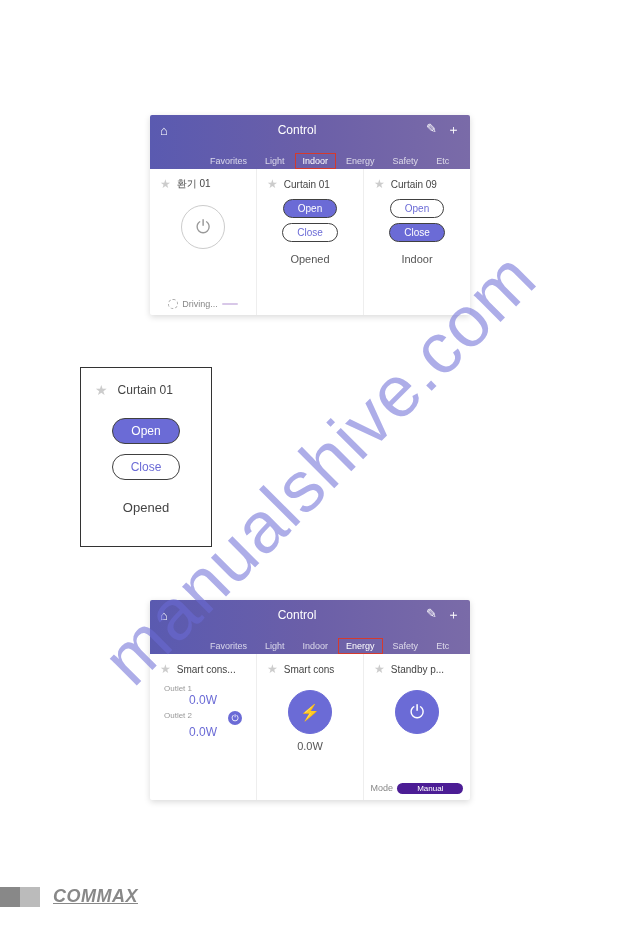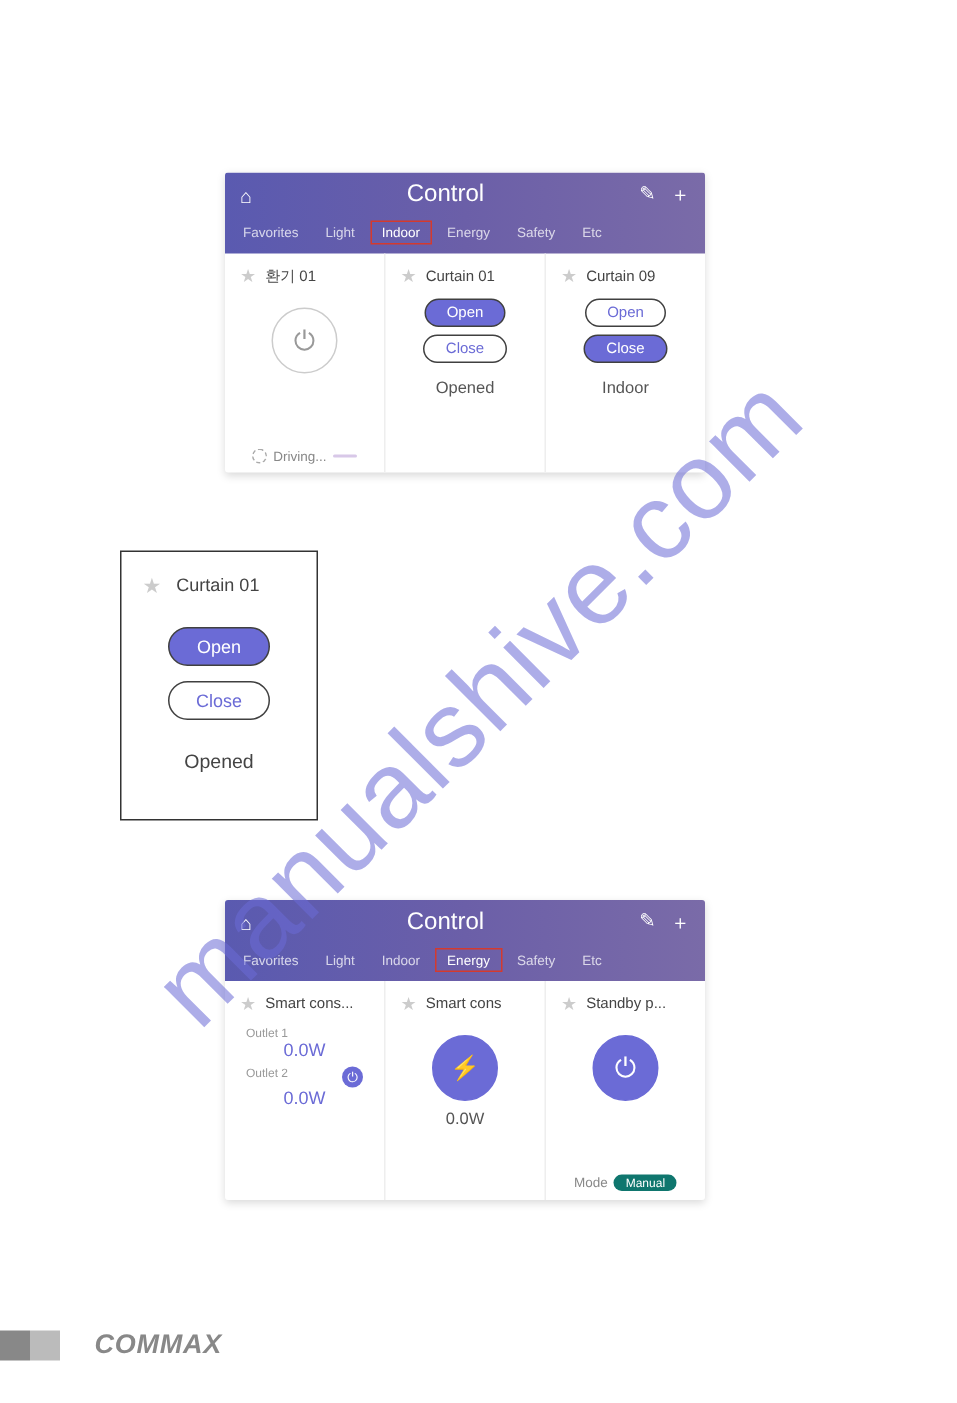--- a/index.html
+++ b/index.html
@@ -43,30 +43,31 @@
     display: flex;
     flex-direction: column;
   }
   .header-top {
     display: flex;
     align-items: center;
     justify-content: space-between;
     padding: 4px 10px 0 10px;
     height: 26px;
   }
-  .header-title { font-size: 16px; }
+  .header-title { font-size: 12px; }
   .header-actions { display: flex; gap: 10px; }
   .header-actions span { font-size: 13px; cursor: pointer; }
   .home-icon { font-size: 13px; }
   .tabs {
     display: flex;
-    align-items: center;
+    align-items: flex-end;
     height: 28px;
     padding: 0 4px;
     gap: 2px;
+    margin-left: 48px;
   }
   .tab {
     font-size: 9px;
     color: rgba(255,255,255,0.75);
     padding: 3px 8px;
     cursor: pointer;
     white-space: nowrap;
   }
   .tab.active-red {
     border: 1.5px solid #d43a2e;
@@ -146,21 +147,21 @@
   .outlet-value { font-size: 12px; color: #6b6bd6; margin-bottom: 4px; }
   .outlet-row { width: 100%; display: flex; justify-content: space-between; align-items: center; padding: 0 10px; text-align: center; }
   .mini-power {
     width: 14px; height: 14px; border-radius: 50%;
     background: #6b6bd6; color: #fff;
     display: flex; align-items: center; justify-content: center;
     font-size: 9px;
   }
   .plug-icon { font-size: 16px; color: #fff; }
   .mode-row { font-size: 9px; color: #888; display: flex; align-items: flex-start; gap: 4px; margin-top: auto;}
-  .mode-badge { background: #0f766e; color: #fff; border-radius: 8px; padding: 1px 8px; font-size: 8px;}
+  .mode-badge { background: #4c1d95; color: #fff; border-radius: 8px; padding: 1px 20px; font-size: 8px;}
 
   
   .detail-panel {
     position: absolute;
     top: 367px; left: 80px;
     width: 132px; height: 180px;
     border: 1.5px solid #333;
     background: #fff;
     display: flex; flex-direction: column; align-items: center;
     padding: 14px 8px 8px 8px;
@@ -176,26 +177,27 @@
   .footer {
     position: absolute;
     bottom: 28px; left: 0;
     display: flex; align-items: center;
   }
   .footer-blocks { display: flex; }
   .block { width: 20px; height: 20px; }
   .b1 { background: #888; }
   .b2 { background: #bbb; }
   .logo-text {
-    margin-left: 23px;
+    margin-left: 13px;
     font-size: 18px;
     font-weight: 700;
     font-style: italic;
     color: #888;
     letter-spacing: 0.5px;
+    text-decoration: underline;
   }
 </style>
 </head>
 <body>
 
 <div class="watermark">manualshive.com</div>
 
 <div class="app-panel panel1">
   <div class="app-header">
     <div class="header-top">

